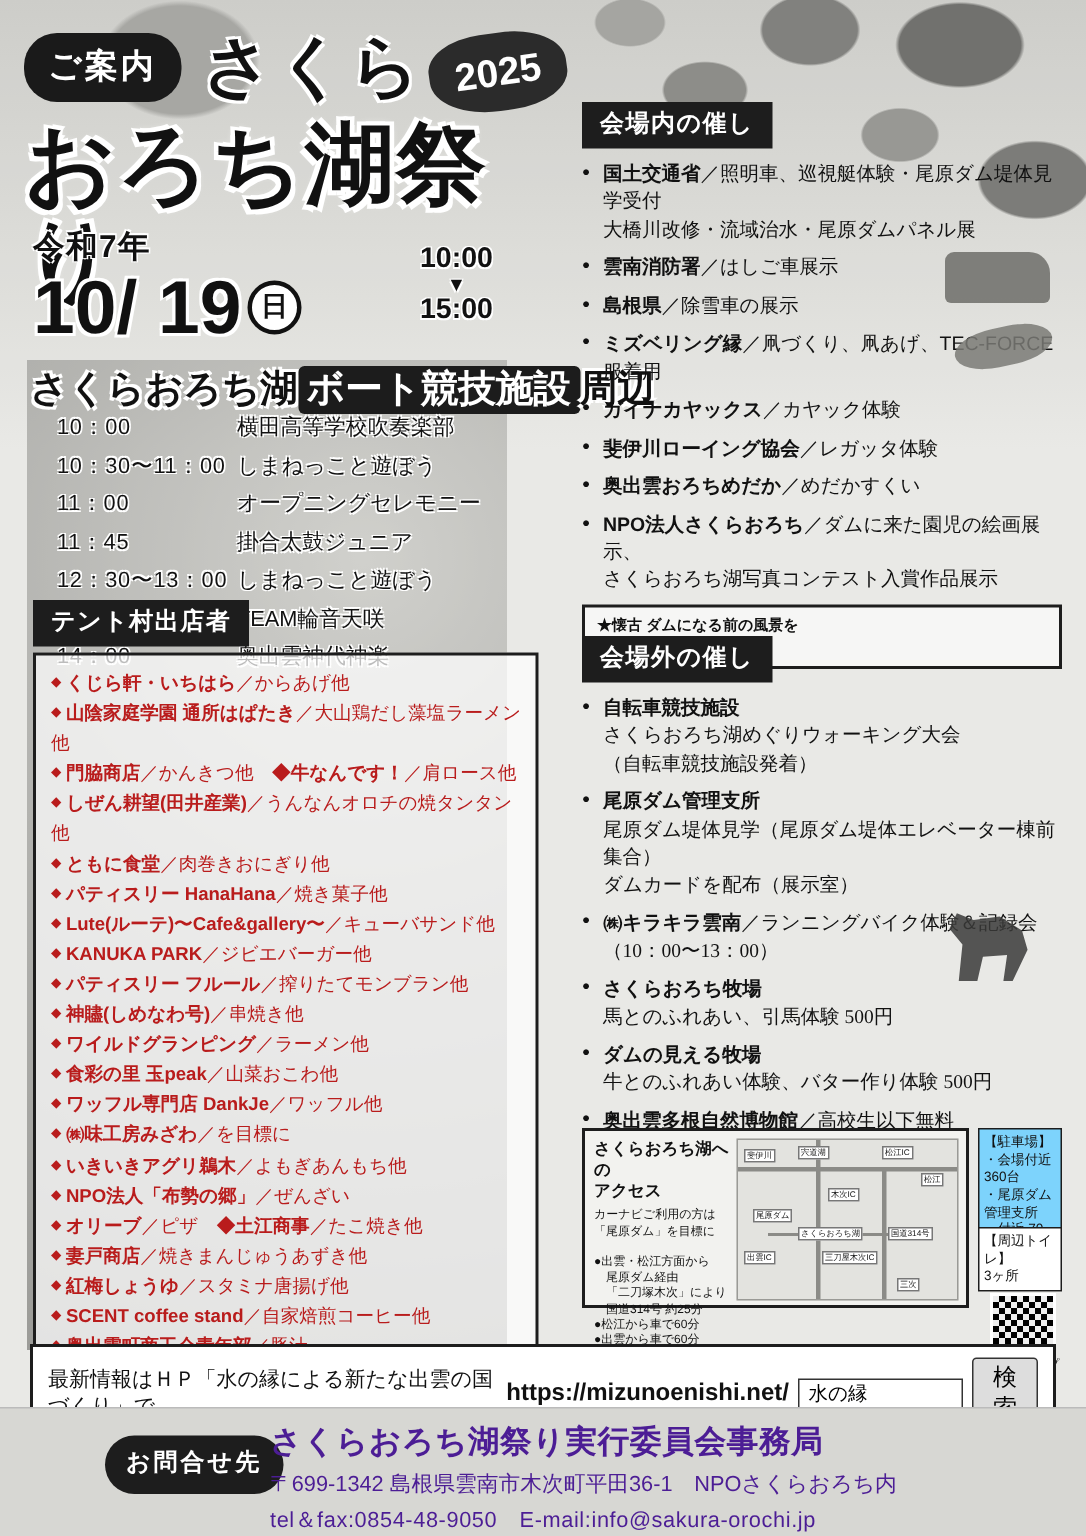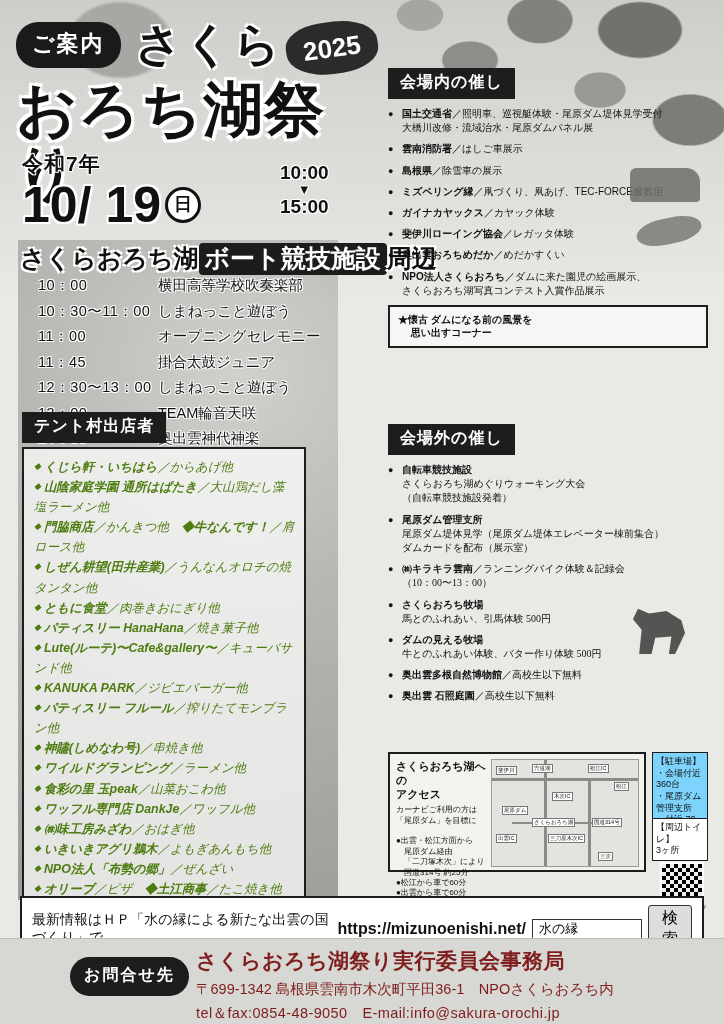--- a/index.html
+++ b/index.html
@@ -193,52 +193,51 @@
     font-size: 16px;
     font-weight: bold;
     padding: 4px 12px 6px;
     display: inline-block;
     letter-spacing: 1px;
   }
 
   
   .tent {
     position: absolute;
-    left: 22px; top: 412px;
-    width: 284px;
+    left: 22px; top: 400px;
+    width: 337px;
   }
   .tent-box {
     border: 2px solid #1d1d1d;
     background: rgba(255,255,255,.72);
     margin-top: 4px;
     padding: 8px 8px 8px 10px;
   }
   .tent-list {
     font-size: 12.4px;
     line-height: 1.62;
-    color: #4d7c0f;
-    font-style: italic;
+    color: #b91c1c;
   }
   .tent-list .li::before {
     content: "◆";
     font-size: 9px;
     margin-right: 3px;
     vertical-align: 2px;
   }
   .bold { font-weight: bold; }
 
   
   .right {
     position: absolute;
     left: 388px; top: 68px;
     width: 320px;
   }
   .ev-list {
     margin-top: 8px;
-    font-size: 10px;
+    font-size: 13px;
     line-height: 1.42;
     color: #111;
   }
   .ev {
     margin-bottom: 7px;
     padding-left: 14px;
     position: relative;
   }
   .ev::before {
     content: "●";
@@ -395,22 +394,22 @@
     background: #1d1d1d;
     color: #fff;
     font-size: 16px;
     font-weight: bold;
     padding: 8px 14px 10px;
     border-radius: 22px;
     letter-spacing: 2px;
   }
   .foot-body {
     position: absolute;
-    left: 196px; top: 8px;
-    color: #7f1d1d;
+    left: 180px; top: 8px;
+    color: #4c1d95;
   }
   .foot-org {
     font-size: 21px;
     font-weight: bold;
     letter-spacing: .5px;
   }
   .foot-addr {
     font-size: 14.5px;
     margin-top: 5px;
   }
@@ -518,21 +517,21 @@
             <div class="li"><span class="bold">しぜん耕望(田井産業)</span><span>／うんなんオロチの焼タンタン他</span></div>
             <div class="li"><span class="bold">ともに食堂</span><span>／肉巻きおにぎり他</span></div>
             <div class="li"><span class="bold">パティスリー HanaHana</span><span>／焼き菓子他</span></div>
             <div class="li"><span class="bold">Lute(ルーテ)〜Cafe&amp;gallery〜</span><span>／キューバサンド他</span></div>
             <div class="li"><span class="bold">KANUKA PARK</span><span>／ジビエバーガー他</span></div>
             <div class="li"><span class="bold">パティスリー フルール</span><span>／搾りたてモンブラン他</span></div>
             <div class="li"><span class="bold">神贐(しめなわ号)</span><span>／串焼き他</span></div>
             <div class="li"><span class="bold">ワイルドグランピング</span><span>／ラーメン他</span></div>
             <div class="li"><span class="bold">食彩の里 玉peak</span><span>／山菜おこわ他</span></div>
             <div class="li"><span class="bold">ワッフル専門店 DankJe</span><span>／ワッフル他</span></div>
-            <div class="li"><span class="bold">㈱味工房みざわ</span><span>／おはぎ他</span></div>
+            <div class="li"><span class="bold">㈱味工房みざわ</span><span>／を目標に</span></div>
             <div class="li"><span class="bold">いきいきアグリ鵜木</span><span>／よもぎあんもち他</span></div>
             <div class="li"><span class="bold">NPO法人「布勢の郷」</span><span>／ぜんざい</span></div>
             <div class="li"><span class="bold">オリーブ</span><span>／ピザ</span><span class="bold">　◆土江商事</span><span>／たこ焼き他</span></div>
             <div class="li"><span class="bold">妻戸商店</span><span>／焼きまんじゅうあずき他</span></div>
             <div class="li"><span class="bold">紅梅しょうゆ</span><span>／スタミナ唐揚げ他</span></div>
             <div class="li"><span class="bold">SCENT coffee stand</span><span>／自家焙煎コーヒー他</span></div>
             <div class="li"><span class="bold">奥出雲町商工会青年部</span><span>／豚汁</span></div>
             <div class="li"><span class="bold">雲南市観光協会</span><span>／グッズ販売</span></div>
           </div>
       </div>

